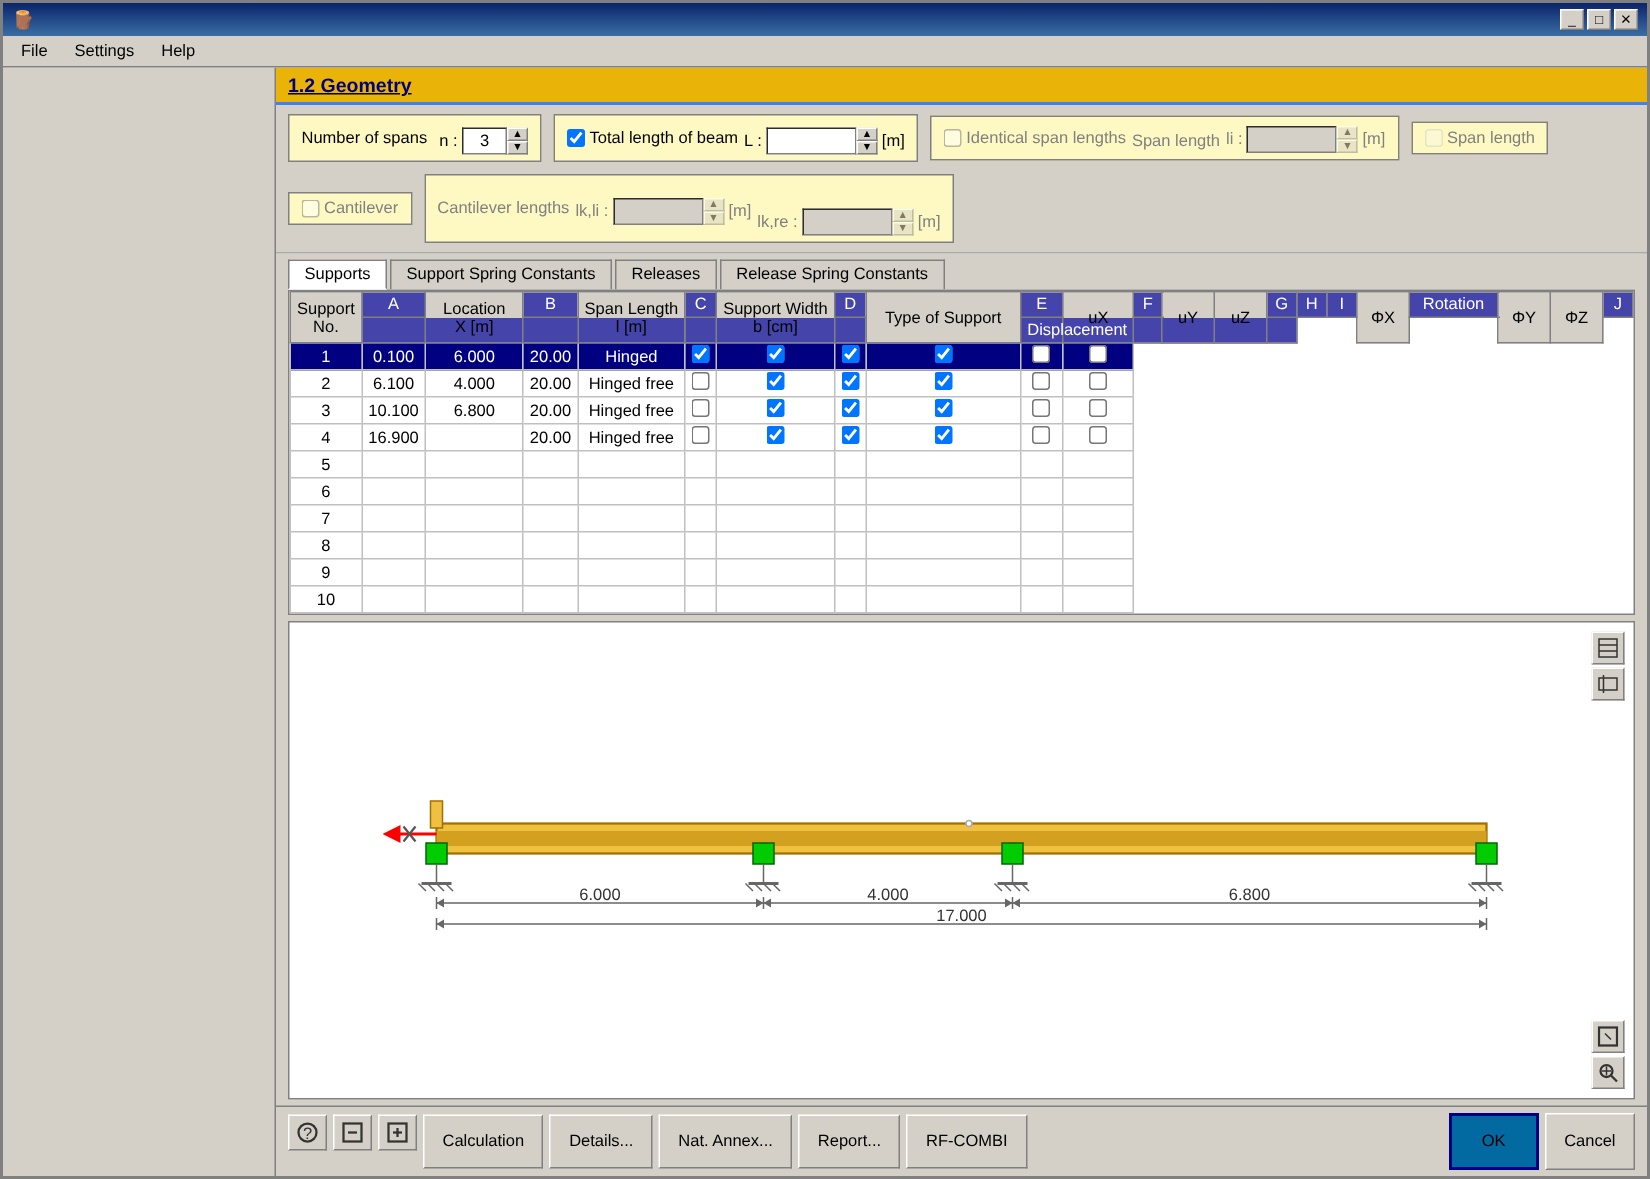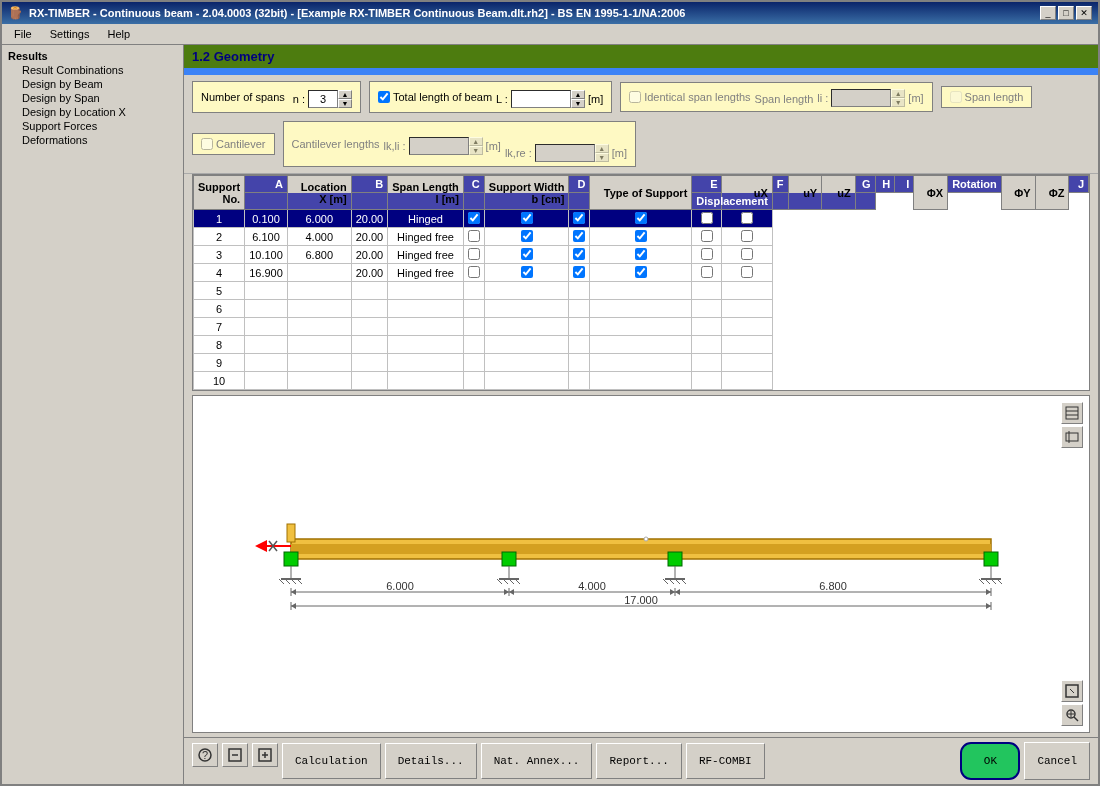--- a/index.html
+++ b/index.html
@@ -19,21 +19,21 @@
     .main-content { display: flex; flex: 1; overflow: hidden; }
     
     .sidebar { width: 182px; background: #d4d0c8; border-right: 1px solid #808080; padding: 4px; overflow-y: auto; }
     .sidebar-section { margin-bottom: 2px; }
     .sidebar-section-title { font-weight: bold; color: black; padding: 1px 2px; }
     .sidebar-item { padding: 1px 4px 1px 16px; cursor: pointer; color: black; }
     .sidebar-item.selected-blue { background: #3a6ea5; color: white; border: 1px dotted #ffffff; }
     
     .content-area { flex: 1; display: flex; flex-direction: column; overflow: hidden; }
     
-    .section-header { background: #4d7c0f; padding: 4px 8px; border-bottom: 7px solid #3b82f6; }
+    .section-header { background: #eab308; padding: 4px 8px; border-bottom: 2px solid #3b82f6; text-decoration: underline; }
     .section-title { font-size: 13px; font-weight: bold; color: #000080; }
     
     .form-area { padding: 6px 8px; background: #d4d0c8; border-bottom: 1px solid #aaa; }
     .form-row { display: flex; align-items: center; gap: 8px; flex-wrap: wrap; }
     
     .form-group { display: flex; align-items: center; gap: 4px; border: 1px solid #808080; padding: 4px 8px; background: #fef9c3; }
     
     input[type="checkbox"] { width: 12px; height: 12px; }
     
     .spin-input { display: flex; align-items: center; }
@@ -44,76 +44,66 @@
     
     .unit-label { color: black; }
     
     .tabs-row { display: flex; padding: 4px 8px 0; background: #d4d0c8; }
     .tab { padding: 3px 10px; border: 1px solid #808080; border-bottom: none; cursor: pointer; background: #d4d0c8; margin-right: 2px; }
     .tab.active { background: white; border-bottom: 1px solid white; position: relative; z-index: 1; }
     
     .table-container { margin: 0 8px; border: 1px solid #808080; overflow: auto; background: white; }
     
     table { width: 100%; border-collapse: collapse; }
-    th { background: #d4d0c8; border: 1px solid #808080; padding: 2px 4px; text-align: right; font-weight: bold; white-space: nowrap; }
+    th { background: #d4d0c8; border: 1px solid #808080; padding: 2px 4px; text-align: center; font-weight: normal; white-space: nowrap; }
     td { border: 1px solid #c0c0c0; padding: 1px 4px; text-align: center; height: 18px; }
     tr.selected-row td { background: #000080; color: white; }
     
     .diagram-area { flex: 1; margin: 4px 8px; border: 1px solid #808080; background: white; position: relative; overflow: hidden; display: flex; align-items: center; justify-content: center; }
     
     .diagram-tools { position: absolute; top: 6px; right: 6px; display: flex; flex-direction: column; gap: 2px; }
     .diagram-tool-btn { width: 22px; height: 22px; background: #d4d0c8; border: 1px solid #808080; cursor: pointer; display: flex; align-items: center; justify-content: center; font-size: 10px; border-top-color: #fff; border-left-color: #fff; }
     
     .diagram-bottom-tools { position: absolute; bottom: 6px; right: 6px; display: flex; flex-direction: column; gap: 2px; }
     
     .footer-bar { background: #d4d0c8; border-top: 1px solid #808080; padding: 4px 8px; display: flex; justify-content: space-between; align-items: center; }
     .footer-left { display: flex; gap: 4px; }
     .footer-right { display: flex; gap: 4px; }
-    .footer-btn { padding: 11px 12px; background: #d4d0c8; border: 1px solid; border-top-color: #fff; border-left-color: #fff; border-right-color: #808080; border-bottom-color: #808080; cursor: pointer; min-width: 50px; text-align: center; font-family: Liberation Mono, monospace; }
-    .footer-btn.ok-btn { background: #22c55e; border-radius: 11px; }
+    .footer-btn { padding: 11px 12px; background: #d4d0c8; border: 1px solid; border-top-color: #fff; border-left-color: #fff; border-right-color: #808080; border-bottom-color: #808080; cursor: pointer; min-width: 50px; text-align: center; }
+    .footer-btn.ok-btn { background: #0369a1; }
     .footer-icon-btn { width: 26px; height: 24px; background: #d4d0c8; border: 1px solid; border-top-color: #fff; border-left-color: #fff; border-right-color: #808080; border-bottom-color: #808080; cursor: pointer; display: flex; align-items: center; justify-content: center; }
     .disabled-checkbox { opacity: 0.5; }
 
     .blue-header { background: #4444aa; color: white; }
   </style>
 </head>
 <body>
 
 <div class="window">
 
   <div class="title-bar">
     <div style="display:flex; align-items:center; gap:6px;">
       <span style="font-size:12px;">🪵</span>
-      <span class="title-bar-text">RX-TIMBER - Continuous beam - 2.04.0003 (32bit) - [Example RX-TIMBER Continuous Beam.dlt.rh2] - BS EN 1995-1-1/NA:2006</span>
     </div>
     <div class="title-bar-buttons">
       <button class="title-btn">_</button>
       <button class="title-btn">□</button>
       <button class="title-btn close">✕</button>
     </div>
   </div>
 
   <div class="menu-bar">
     <span class="menu-item">File</span>
     <span class="menu-item">Settings</span>
     <span class="menu-item">Help</span>
   </div>
 
   <div class="main-content">
 
     <div class="sidebar">
-      <div class="sidebar-section">
-        <div class="sidebar-section-title">Results</div>
-        <div class="sidebar-item">Result Combinations</div>
-        <div class="sidebar-item">Design by Beam</div>
-        <div class="sidebar-item">Design by Span</div>
-        <div class="sidebar-item">Design by Location X</div>
-        <div class="sidebar-item">Support Forces</div>
-        <div class="sidebar-item">Deformations</div>
-      </div>
     </div>
 
     <div class="content-area">
 
       <div class="section-header">
         <span class="section-title">1.2 Geometry</span>
       </div>
 
       <div class="form-area">
         <div class="form-row">
@@ -209,20 +199,26 @@
                   <button class="spin-btn" style="opacity:0.5;">▲</button>
                   <button class="spin-btn" style="opacity:0.5;">▼</button>
                 </div>
               </div>
               <span class="unit-label" style="color:#808080;">[m]</span>
             </div>
           </div>
         </div>
       </div>
 
+      <div class="tabs-row">
+        <div class="tab active">Supports</div>
+        <div class="tab">Support Spring Constants</div>
+        <div class="tab">Releases</div>
+        <div class="tab">Release Spring Constants</div>
+      </div>
 
       <div class="table-container">
         <table>
           <thead>
             <tr>
               <th rowspan="2" style="width:45px;">Support<br>No.</th>
               <th colspan="1" class="blue-header" style="width:20px;">A</th>
               <th rowspan="2" style="width:65px;">Location<br>X [m]</th>
               <th colspan="1" class="blue-header" style="width:20px;">B</th>
               <th rowspan="2" style="width:70px;">Span Length<br>l [m]</th>

